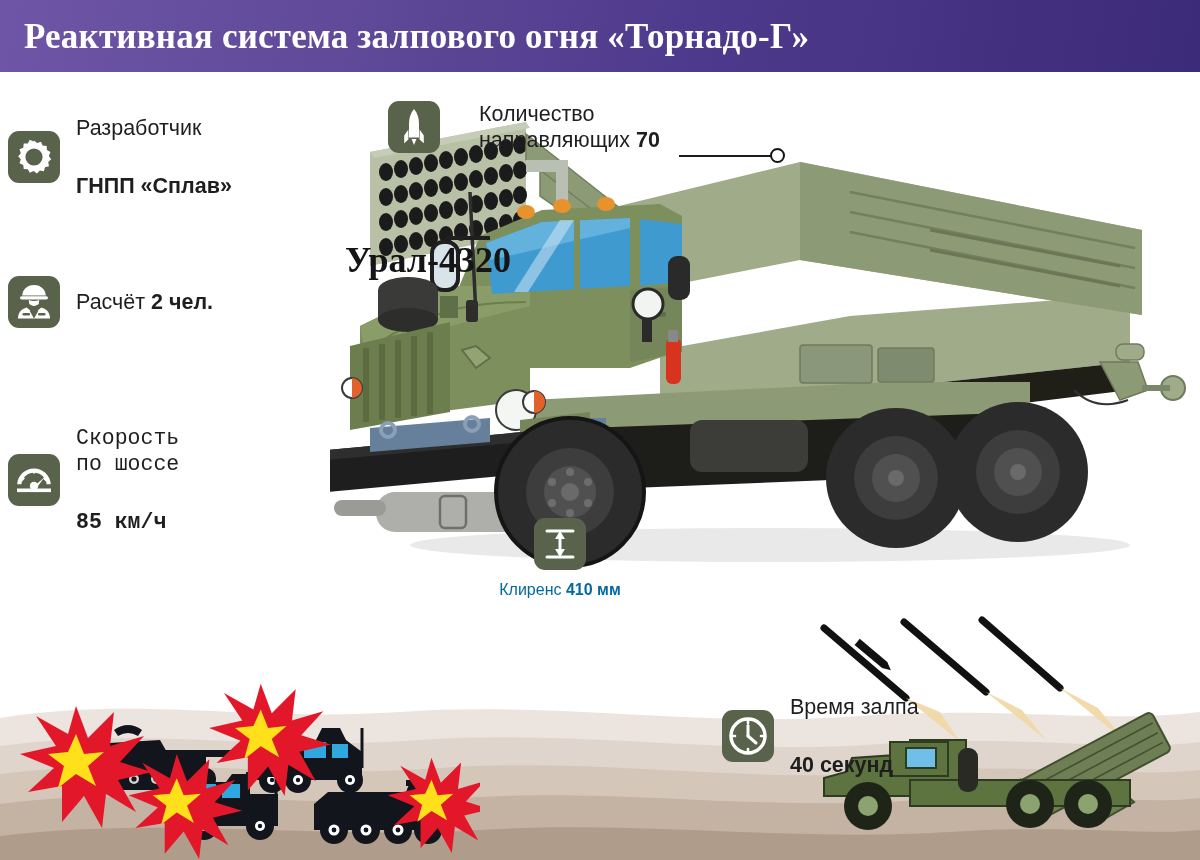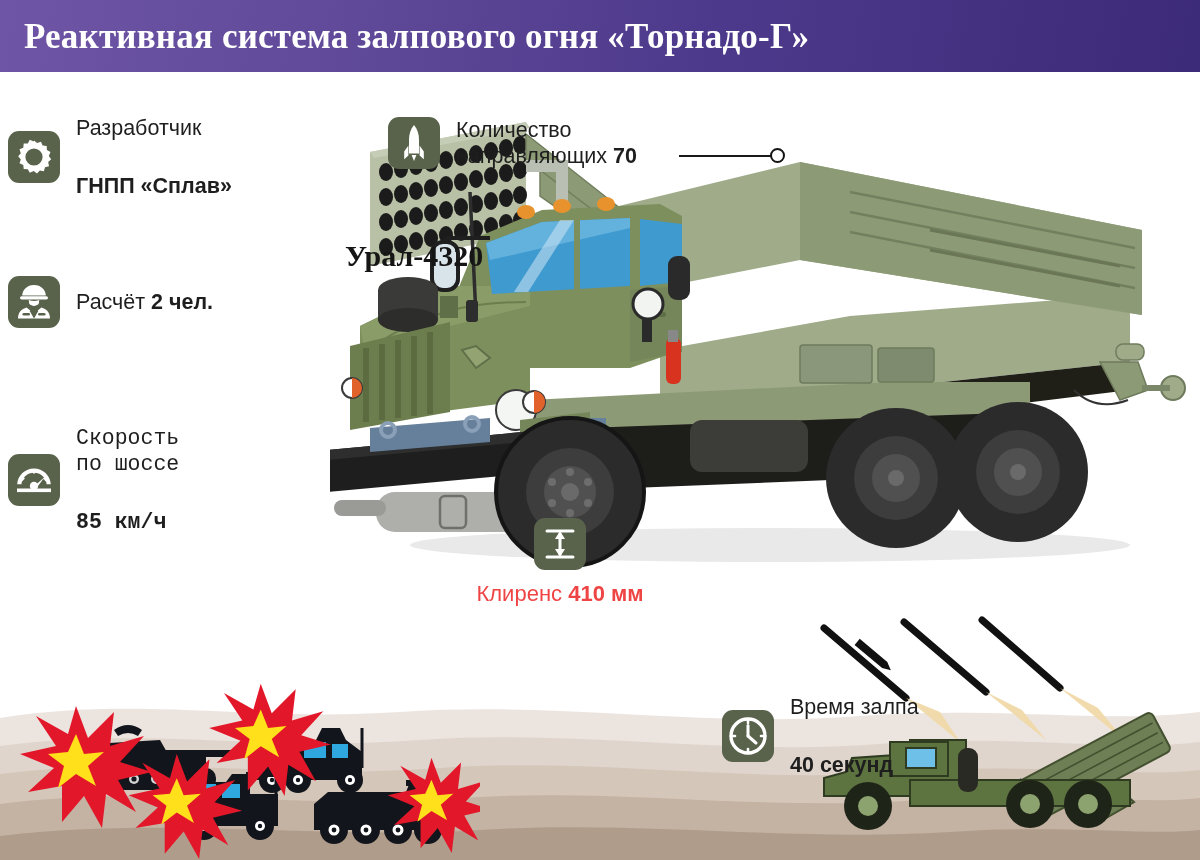--- a/index.html
+++ b/index.html
@@ -21,24 +21,24 @@
   .badge{width:52px;height:52px;border-radius:11px;background:#59624a;flex:0 0 auto;
          position:relative;display:block;}
   .badge svg{display:block;width:52px;height:52px;}
   .fact-text{margin-left:16px;font-size:21.5px;line-height:26px;color:#1e1e1e;white-space:nowrap;}
   .fact-text b{font-weight:bold;margin-top:32px;}
   .ln{display:block;}
 
   
   .fact-center{position:absolute;text-align:center;}
   .fact-center .badge{margin:0 auto;}
-  .fact-center .cap{margin-top:11px;font-size:22px;color:#ef4444;white-space:nowrap;}
+  .fact-center .cap{margin-top:11px;font-size:16px;color:#0369a1;white-space:nowrap;}
 
   #truck-model{position:absolute;left:345px;top:239px;font-family:"Liberation Serif",serif;
-     font-weight:bold;font-size:30px;color:#151515;white-space:nowrap;}
+     font-weight:bold;font-size:36px;color:#151515;white-space:nowrap;}
 
   .leader{position:absolute;background:#1a1a1a;height:2px;}
   .leader-dot{position:absolute;width:15px;height:15px;border-radius:50%;
       background:#ffffff;border:2.5px solid #141414;box-sizing:border-box;}
 </style>
 </head>
 <body>
 
 <div id="stage">
 
@@ -472,21 +472,21 @@
       </g>
         </svg>
     </span>
     <span class="fact-text">
       <span class="ln">Скорость</span>
       <span class="ln">по шоссе</span>
       <b class="ln">85 км/ч</b>
     </span>
   </div>
 
-  <div class="fact" style="left:388px;top:117px;">
+  <div class="fact" style="left:388px;top:101px;gap:23px;">
     <span class="badge">
       <svg viewBox="0 0 52 52">
           <g fill="#ffffff">
         <path d="M26 8c-3.4 4-5 9-5 14.6v13.8h10V22.6C31 17 29.4 12 26 8z"></path>
         <path d="M20.4 28.6l-4.2 6v7.6l4.2-3.6z"></path>
         <path d="M31.6 28.6l4.2 6v7.6l-4.2-3.6z"></path>
         <path d="M23.6 38h4.8l-2.4 6z"></path>
       </g>
         </svg>
     </span>

